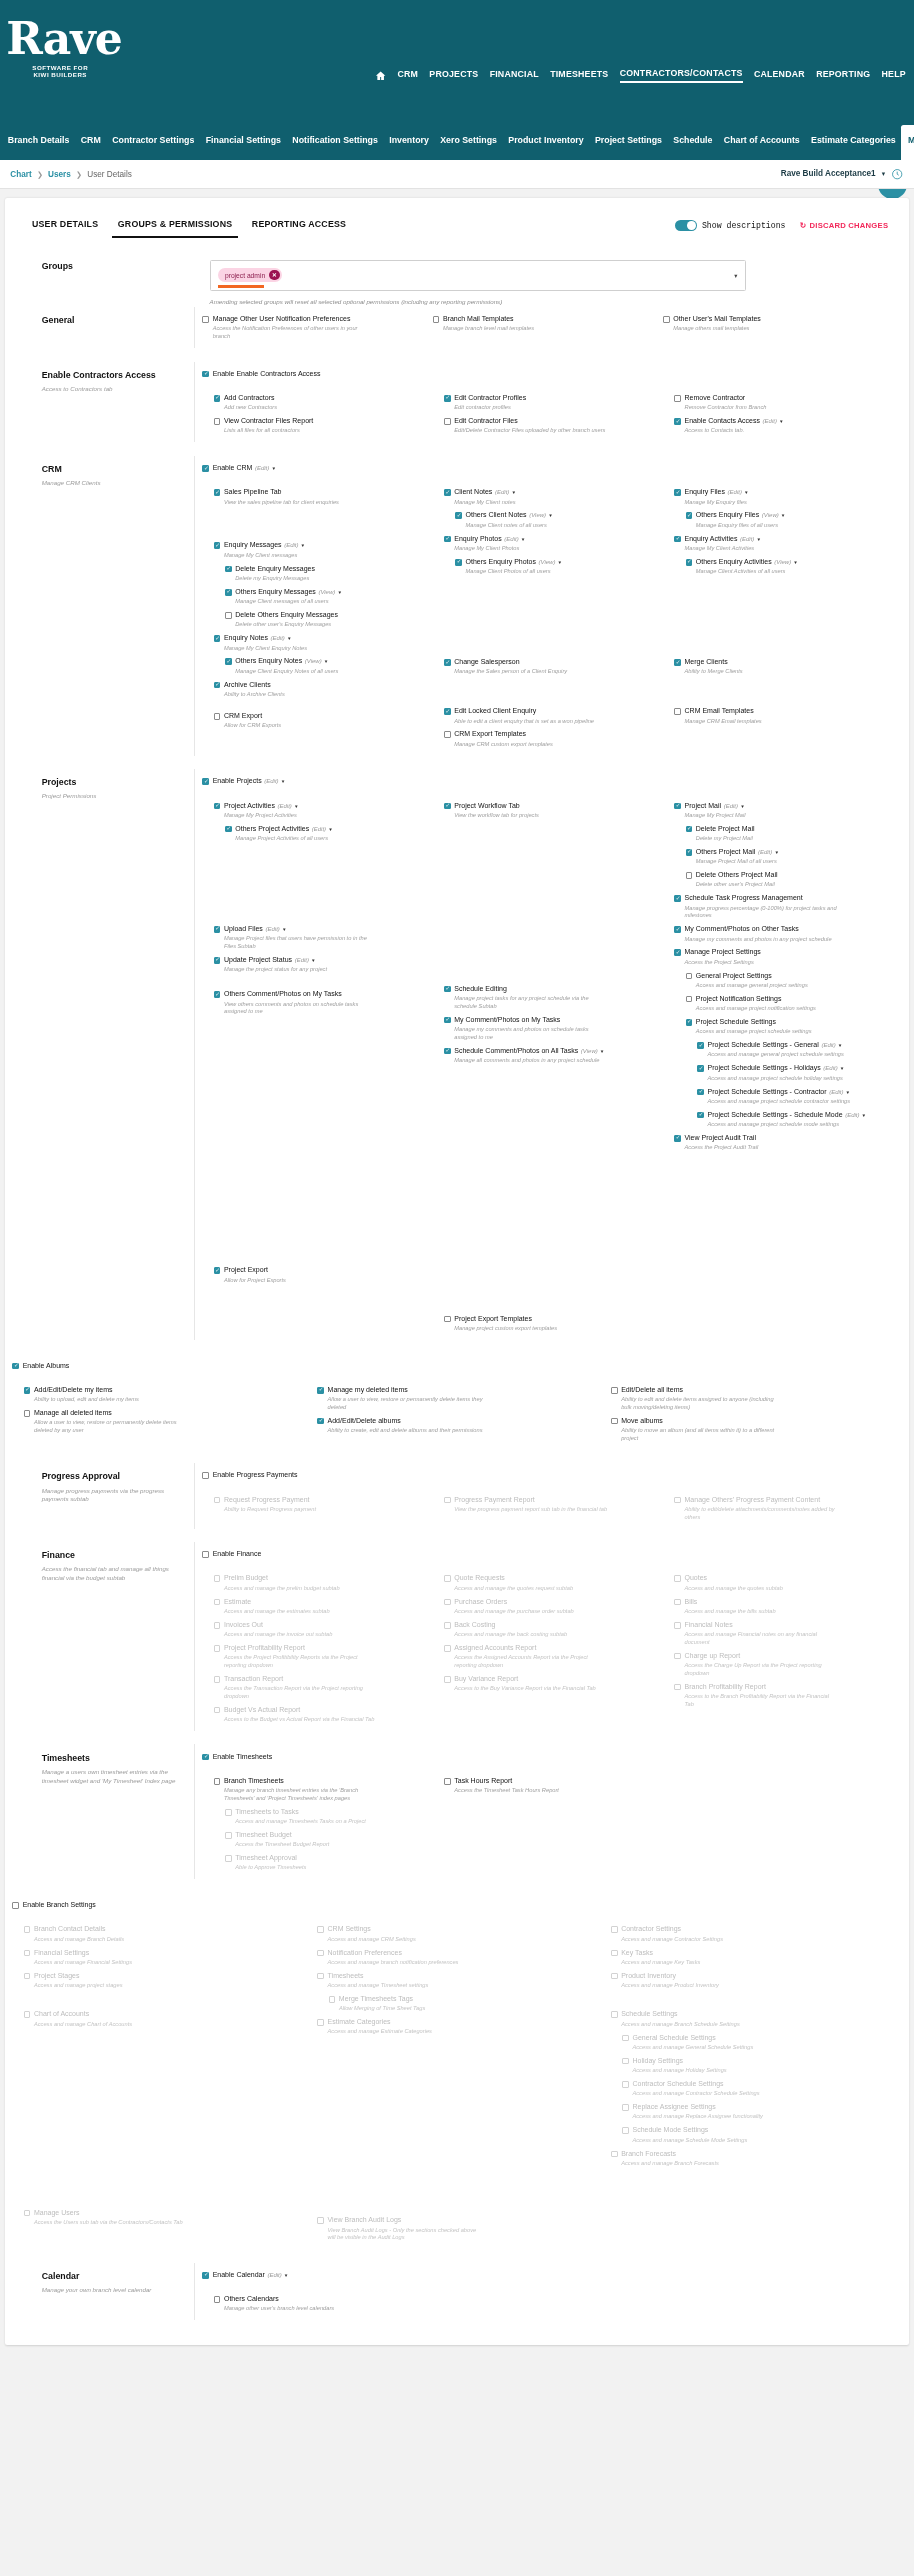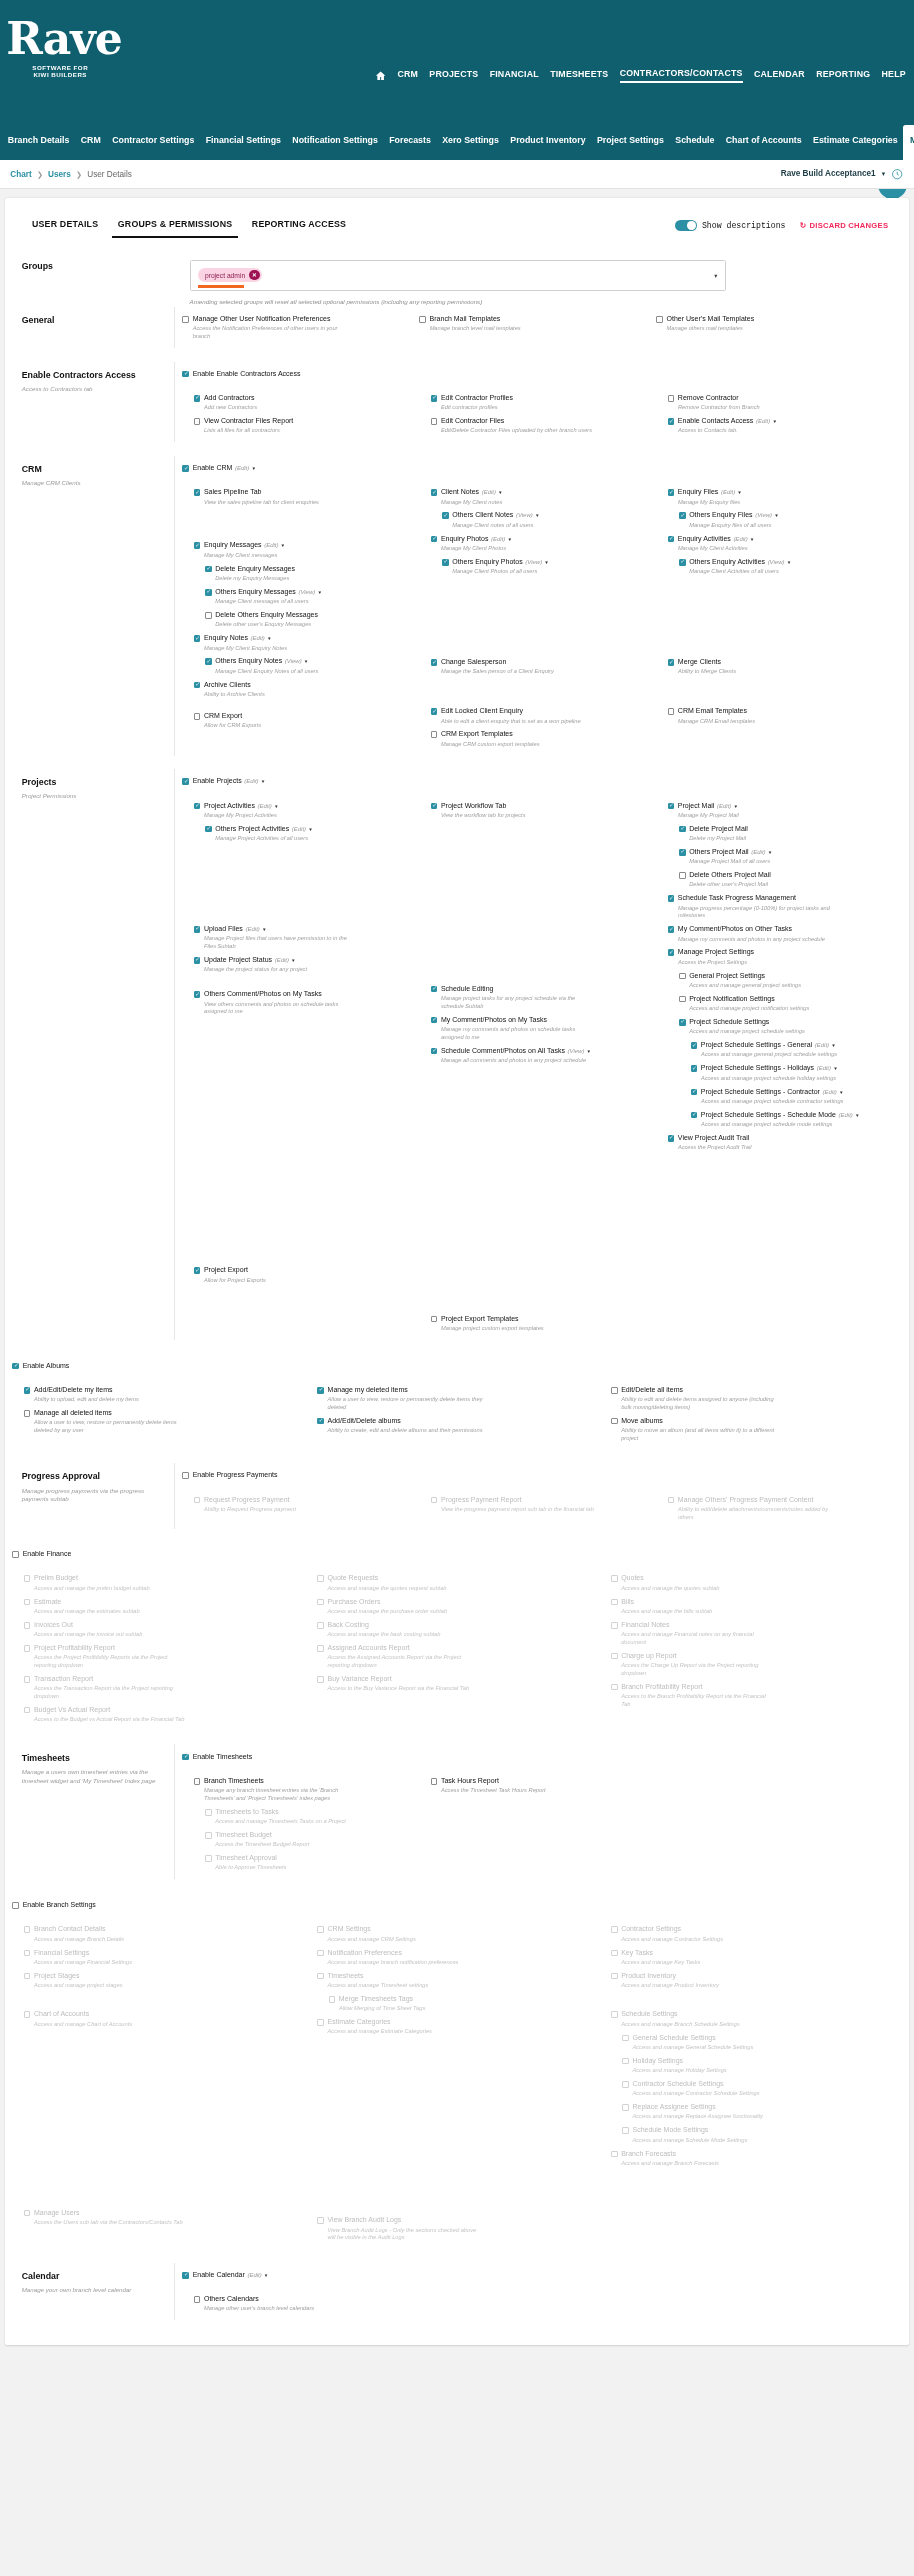--- a/index.html
+++ b/index.html
@@ -101,20 +101,21 @@
     border-radius:50%; background:#fff;
   }
   .toggle-label { font-size:8.2px; color:#111; margin-left:-9.3px;font-family:Liberation Mono, monospace; }
   .discard { color:#f2295b; font-size:7.7px; font-weight:bold; letter-spacing:0.2px; display:flex; align-items:center; gap:3.1px; cursor:pointer;}
 
   
   .grid-row { display:flex; padding:0 0 0 0; }
   .leftcol {
     width:170px; flex:0 0 170px; padding:8.2px 11.3px 5.2px 16.5px;
     border-right:0.5px solid #e6e6e6;
+    margin-left:20px;
   }
   .sec-title { font-size:8.8px; font-weight:bold; color:#111; margin-bottom:5.2px; }
   .sec-desc { font-size:6.2px; color:#9a9a9a; font-style:italic; line-height:8.8px; }
   .rightcol { flex:1; padding:7.2px 15.5px 2.1px 7.2px; }
 
   .groups-wrap { padding-left:14.4px; }
   .groups-select {
     border:0.5px solid #cfcfcf; border-radius:1.5px; min-height:31px; width:536px;
     display:flex; align-items:center; padding:0 7.2px; position:relative;
   }
@@ -201,21 +202,21 @@
   </div>
   <div class="avatar">GG</div>
 </div>
 
 <div class="subnav" id="subnav">
     <div class="subnav-item">Branch Details</div>
     <div class="subnav-item">CRM</div>
     <div class="subnav-item">Contractor Settings</div>
     <div class="subnav-item">Financial Settings</div>
     <div class="subnav-item">Notification Settings</div>
-    <div class="subnav-item">Forecasts</div>
+    <div class="subnav-item">Inventory</div>
     <div class="subnav-item">Xero Settings</div>
     <div class="subnav-item">Product Inventory</div>
     <div class="subnav-item">Project Settings</div>
     <div class="subnav-item">Schedule</div>
     <div class="subnav-item">Chart of Accounts</div>
     <div class="subnav-item">Estimate Categories</div>
     <div class="subnav-item active">Manage Users</div>
   </div>
 
 <div class="crumbbar">
@@ -1067,20 +1068,24 @@
                   </span>
                 </div>
                 <div class="pdesc">Ability to edit/delete attachments/comments/notes added by others</div>
               </div>
             </div>
           </div>
         </div>
       </div>
       <div style="height: 13.4px;"></div>
       <div class="section">
+        <div class="leftcol">
+          <div class="sec-title">Finance</div>
+          <div class="sec-desc">Access the financial tab and manage all things financial via the budget subtab</div>
+        </div>
         <div class="rightcol">
           <div class="pitem ind0">
             <div class="prow">
               <span class="cb"></span>
               <span style="display: flex; align-items: baseline; flex-wrap: wrap;">
                 <span class="plabel">Enable Finance</span>
               </span>
             </div>
           </div>
           <div class="gap-md"></div>

